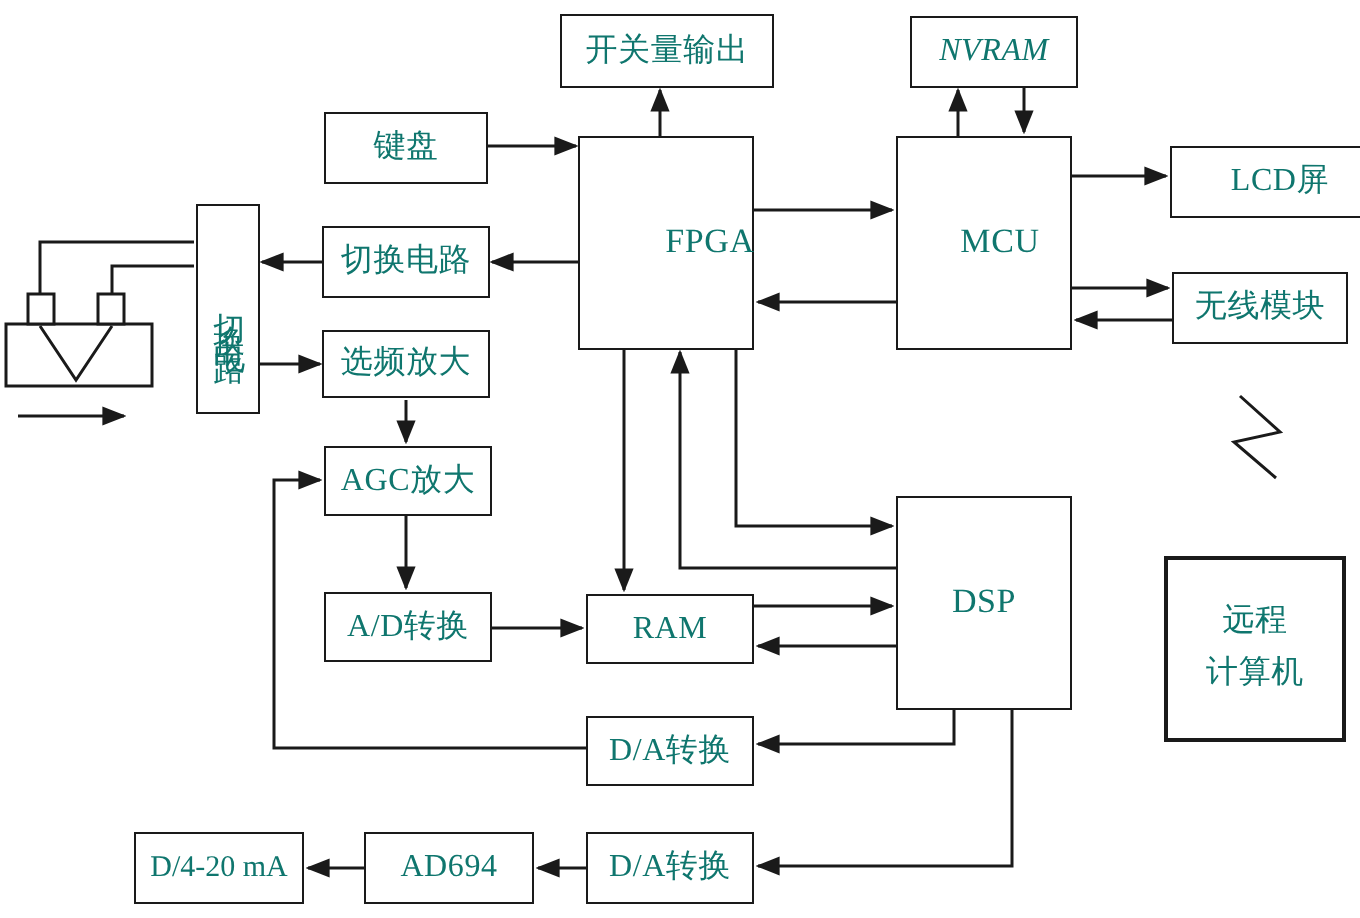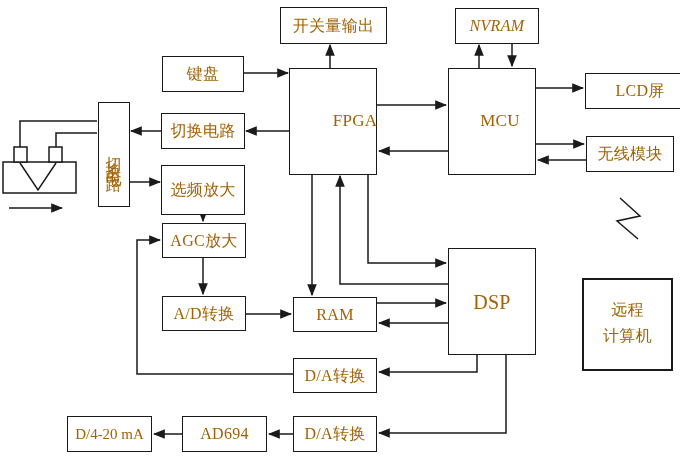--- a/index.html
+++ b/index.html
@@ -18,21 +18,21 @@
   }
   .box {
     position: absolute;
     box-sizing: border-box;
     border: 1.5px solid #1a1a1a;
     background: #ffffff;
     display: flex;
     align-items: center;
     justify-content: center;
     font-size: 16px;
-    color: #a16207;
+    color: #0f766e;
     text-align: center;
     line-height: 1.2;
     letter-spacing: 0.3px;
   }
   .box.vertical {
     writing-mode: vertical-rl;
     text-orientation: upright;
     letter-spacing: 7px;
     padding-top: 4px;
   }
@@ -46,25 +46,25 @@
   
   #b-switch-output  { left: 280px; top: 7px;   width: 107px; height: 37px; }
   #b-nvram          { left: 455px; top: 8px;   width: 84px;  height: 36px; font-style: italic; }
   #b-keyboard       { left: 162px; top: 56px;  width: 82px;  height: 36px; }
   #b-fpga           { left: 289px; top: 68px;  width: 88px;  height: 107px; font-size: 17px; padding-left: 44px; }
   #b-mcu            { left: 448px; top: 68px;  width: 88px;  height: 107px; font-size: 17px; padding-left: 16px; }
   #b-lcd            { left: 585px; top: 73px;  width: 110px;  height: 36px; }
   #b-power-amp      { left: 161px; top: 113px; width: 84px;  height: 36px; }
   #b-wireless       { left: 586px; top: 136px; width: 88px;  height: 36px; }
   #b-switch-circuit { left: 98px;  top: 102px; width: 32px;  height: 105px; }
-  #b-freq-amp       { left: 161px; top: 165px; width: 84px;  height: 50px; }
+  #b-freq-amp       { left: 161px; top: 165px; width: 84px;  height: 34px; }
   #b-agc            { left: 162px; top: 223px; width: 84px;  height: 35px; }
   #b-adc            { left: 162px; top: 296px; width: 84px;  height: 35px; }
   #b-ram            { left: 293px; top: 297px; width: 84px;  height: 35px; }
-  #b-dsp            { left: 448px; top: 248px; width: 88px;  height: 107px; font-size: 20px; }
+  #b-dsp            { left: 448px; top: 248px; width: 88px;  height: 107px; font-size: 17px; }
   #b-dac-feedback   { left: 293px; top: 358px; width: 84px;  height: 35px; }
   #b-remote-pc      { left: 582px; top: 278px; width: 91px;  height: 93px; font-family: Liberation Mono, monospace; }
   #b-current-out    { left: 67px;  top: 416px; width: 85px;  height: 36px; }
   #b-ad694          { left: 182px; top: 416px; width: 85px;  height: 36px; }
   #b-dac-output     { left: 293px; top: 416px; width: 84px;  height: 36px; }
 </style>
 </head>
 <body>
 
 <div class="stage">

